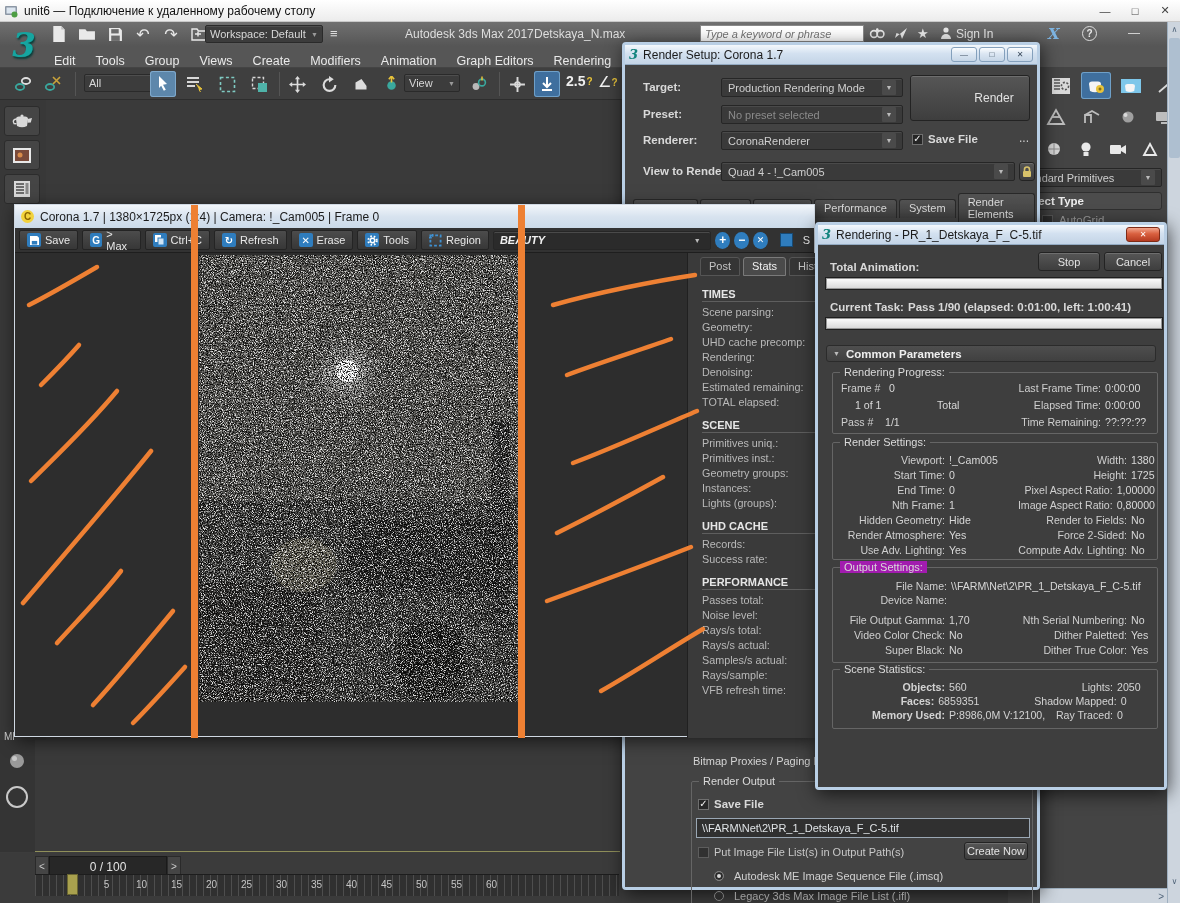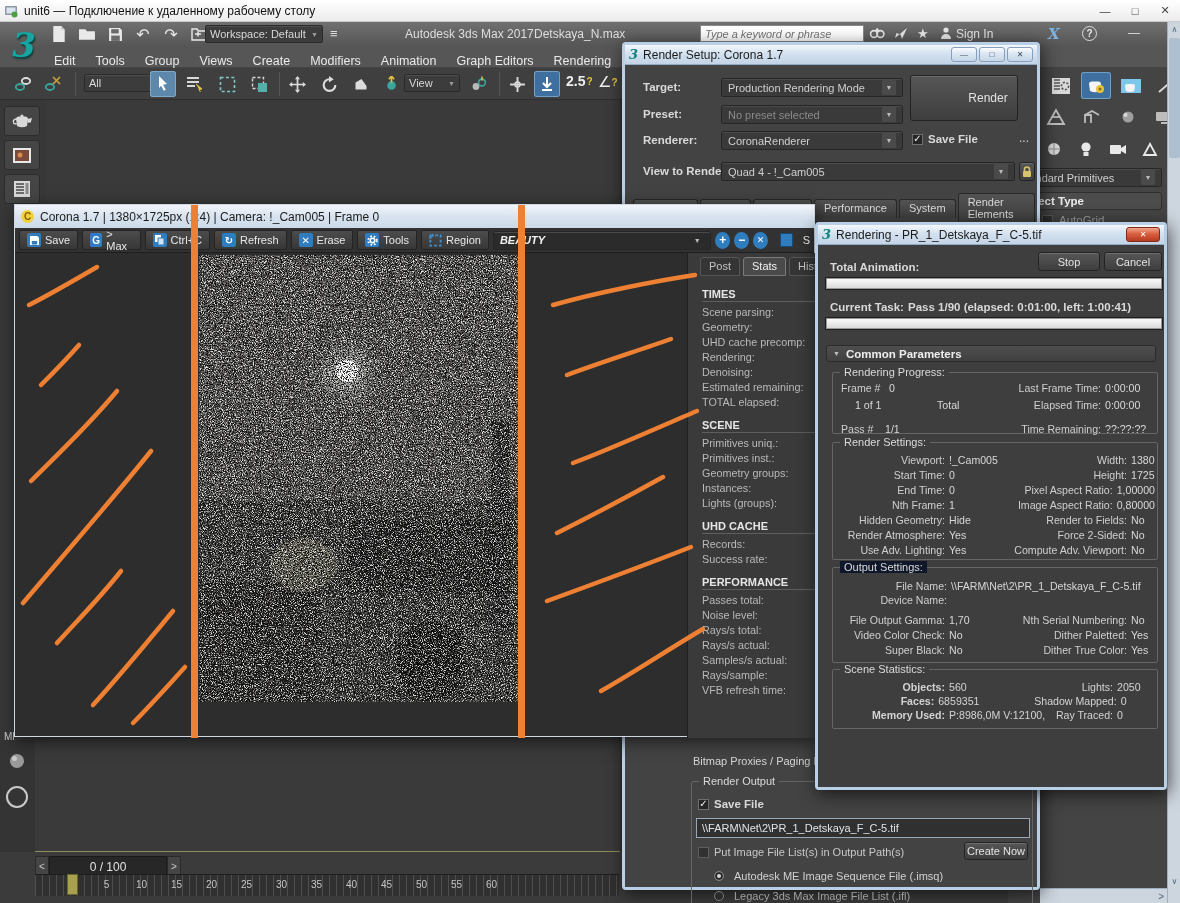--- a/index.html
+++ b/index.html
@@ -483,21 +483,21 @@
       <span class="w7btn">□</span>
       <span class="w7btn">✕</span>
     </span>
   </div>
   <div class="abs" style="left:0;top:20px;width:412px;height:822px;background:#434343;">
     <span class="lab abs" style="left:18px;top:16px;">Target:</span>
     <div class="mxddl abs" style="left:96px;top:13px;width:182px;">
       <span>Production Rendering Mode</span>
       <span class="arr">▼</span>
     </div>
-    <div class="btn abs" style="left:285px;top:10px;width:108px;height:46px;font-size:12px;padding-left:48px;">Render</div>
+    <div class="btn abs" style="left:285px;top:10px;width:120px;height:46px;font-size:12px;padding-left:48px;">Render</div>
     <span class="lab abs" style="left:18px;top:43px;">Preset:</span>
     <div class="mxddl abs" style="left:96px;top:40px;width:182px;color:#8b8b8b;">
       <span>No preset selected</span>
       <span class="arr">▼</span>
     </div>
     <span class="lab abs" style="left:18px;top:69px;">Renderer:</span>
     <div class="mxddl abs" style="left:96px;top:66px;width:182px;">
       <span>CoronaRenderer</span>
       <span class="arr">▼</span>
     </div>
@@ -748,21 +748,21 @@
         <span class="v">0</span>
         <span class="k" style="flex:1;">Last Frame Time:</span>
         <span class="v" style="width:46px;">0:00:00</span>
       </div>
       <div class="kvrow" style="position:absolute;left:8px;top:24px;width:310px;">
         <span class="v" style="width:56px;padding-left:14px;">1 of 1</span>
         <span class="v" style="width:60px;padding-left:40px;">Total</span>
         <span class="k" style="flex:1;">Elapsed Time:</span>
         <span class="v" style="width:46px;">0:00:00</span>
       </div>
-      <div class="kvrow" style="position:absolute;left:8px;top:48px;width:310px;justify-content:flex-end;">
+      <div class="kvrow" style="position:absolute;left:8px;top:41px;width:310px;justify-content:flex-end;">
         <span class="k" style="width:40px;text-align:left;">Pass #</span>
         <span class="v">1/1</span>
         <span class="k" style="flex:1;">Time Remaining:</span>
         <span class="v" style="width:46px;">??:??:??</span>
       </div>
     </div>
 
     <div class="gbox" style="left:14px;top:197px;width:326px;height:118px;">
       <span class="gtitle" style="background:#3e3e3e;">Render Settings:</span>
       <div class="col-l" style="position:absolute;left:6px;top:9px;width:162px;">
@@ -816,28 +816,28 @@
           </div>
           <div class="kvrow">
             <span class="k">Render to Fields:</span>
             <span class="v">No</span>
           </div>
           <div class="kvrow">
             <span class="k">Force 2-Sided:</span>
             <span class="v">No</span>
           </div>
           <div class="kvrow">
-            <span class="k">Compute Adv. Viewport:</span>
+            <span class="k">Compute Adv. Lighting:</span>
             <span class="v">No</span>
           </div>
         </div>
     </div>
 
     <div class="gbox" style="left:14px;top:322px;width:326px;height:96px;">
-      <span class="gtitle" style="background:#0f172a;">Output Settings:</span>
+      <span class="gtitle" style="background:#a21caf;">Output Settings:</span>
       <div class="kvrow" style="position:absolute;left:6px;top:10px;width:314px;">
         <span class="k" style="width:108px;">File Name:</span>
         <span class="v">\\FARM\Net\2\PR_1_Detskaya_F_C-5.tif</span>
       </div>
       <div class="kvrow" style="position:absolute;left:6px;top:24px;width:314px;">
         <span class="k" style="width:108px;">Device Name:</span>
       </div>
       <div class="col-l" style="position:absolute;left:6px;top:44px;width:162px;">
 
       <div class="kvrow">

